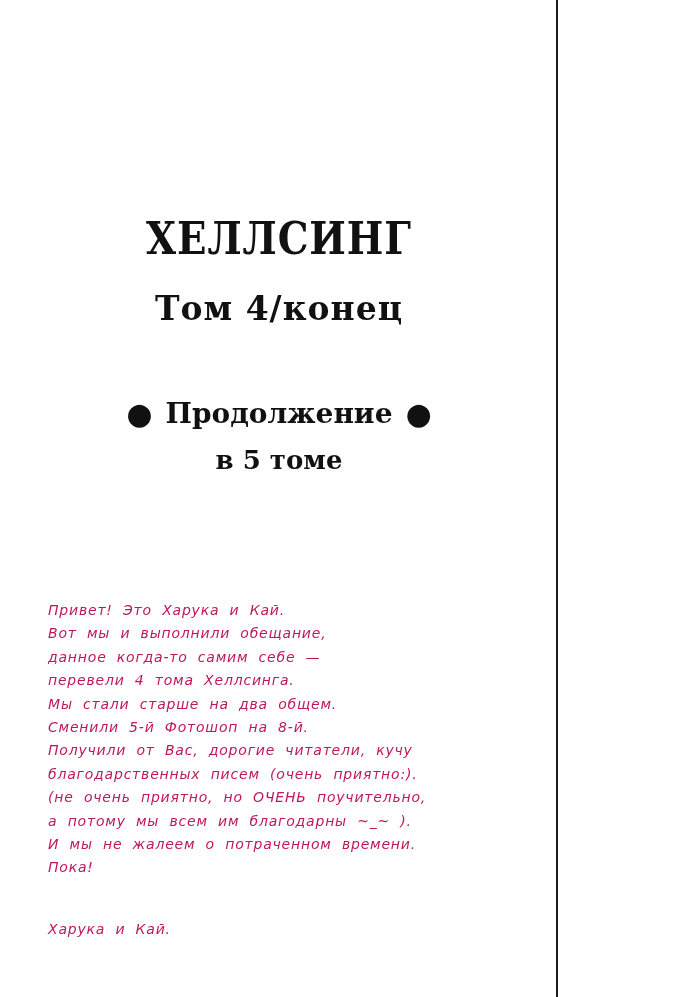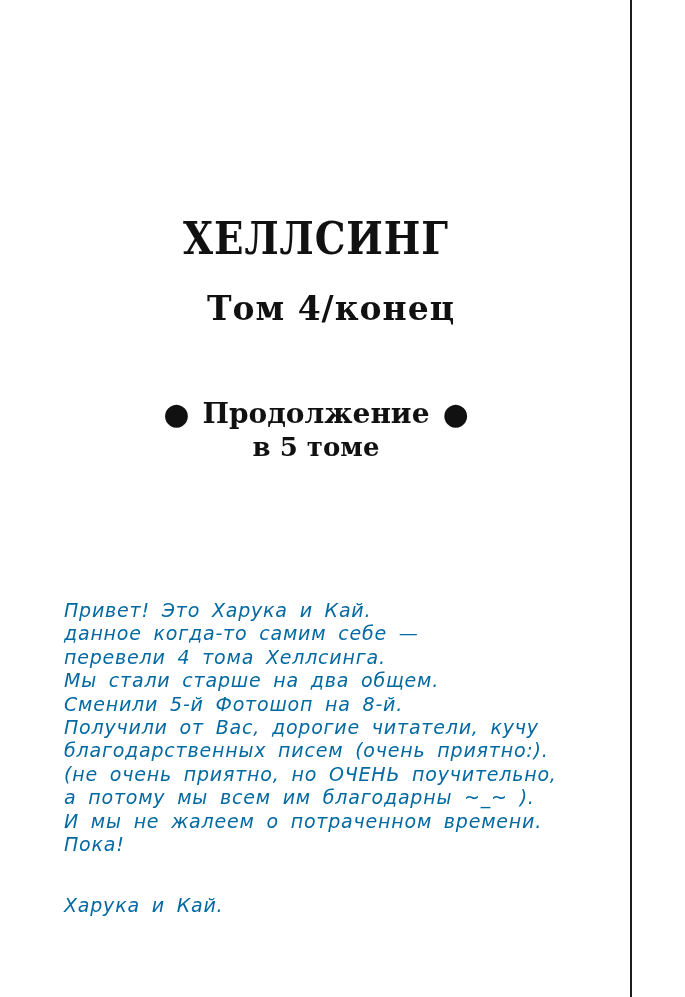--- a/index.html
+++ b/index.html
@@ -1,18 +1,18 @@
 <!DOCTYPE html>
 <html><head>
 <meta charset="utf-8">
 <style>
   html, body { margin: 0; padding: 0; background: #ffffff; }
   .page {
     position: relative;
-    width: 632px;
+    width: 558px;
     height: 997px;
     background: #ffffff;
     color: #111111;
     font-family: "DejaVu Serif", serif;
     overflow: hidden;
   }
   .scan-edge {
     position: absolute;
     top: 0; right: 0;
     width: 2px; height: 100%;
@@ -31,21 +31,20 @@
     transform-origin: center;
   }
   .subtitle {
     position: absolute;
     top: 289px; left: 0;
     width: 100%;
     text-align: center;
     font-size: 33px;
     font-weight: bold;
     letter-spacing: 1px;
-    padding-left: 15px;
   }
   .continuation {
     position: absolute;
     top: 399px; left: 0;
     width: 100%;
     text-align: center;
     font-weight: bold;
   }
   .cont-line1 {
     display: flex;
@@ -55,33 +54,33 @@
     font-size: 28px;
     line-height: 30px;
   }
   .dot {
     font-size: 30px;
     line-height: 26px;
   }
   .cont-line2 {
     font-size: 26px;
     line-height: 28px;
-    margin-top: 4px;
+    margin-top: 17px;
   }
   .afterword {
     position: absolute;
-    left: 64px;
+    left: 48px;
     top: 599px;
     font-family: "DejaVu Sans", sans-serif;
     font-style: italic;
-    font-size: 19px;
+    font-size: 14px;
     line-height: 23.4px;
     letter-spacing: 0.8px;
     word-spacing: 5px;
-    color: #0369a1;
+    color: #be185d;
     white-space: nowrap;
   }
   .signature { margin-top: 38px; }
 </style>
 </head>
 <body>
 
 <div class="page">
 
   <div class="scan-edge"></div>
@@ -94,20 +93,21 @@
     <div class="cont-line1">
       <span class="dot">●</span>
       <span>Продолжение</span>
       <span class="dot">●</span>
     </div>
     <div class="cont-line2">в 5 томе</div>
   </div>
 
   <div class="afterword">
     <div class="line">Привет! Это Харука и Кай.</div>
+    <div class="line">Вот мы и выполнили обещание,</div>
     <div class="line">данное когда-то самим себе —</div>
     <div class="line">перевели 4 тома Хеллсинга.</div>
     <div class="line">Мы стали старше на два общем.</div>
     <div class="line">Сменили 5-й Фотошоп на 8-й.</div>
     <div class="line">Получили от Вас, дорогие читатели, кучу</div>
     <div class="line">благодарственных писем (очень приятно:).</div>
     <div class="line">(не очень приятно, но ОЧЕНЬ поучительно,</div>
     <div class="line">а потому мы всем им благодарны ~_~ ).</div>
     <div class="line">И мы не жалеем о потраченном времени.</div>
     <div class="line">Пока!</div>

